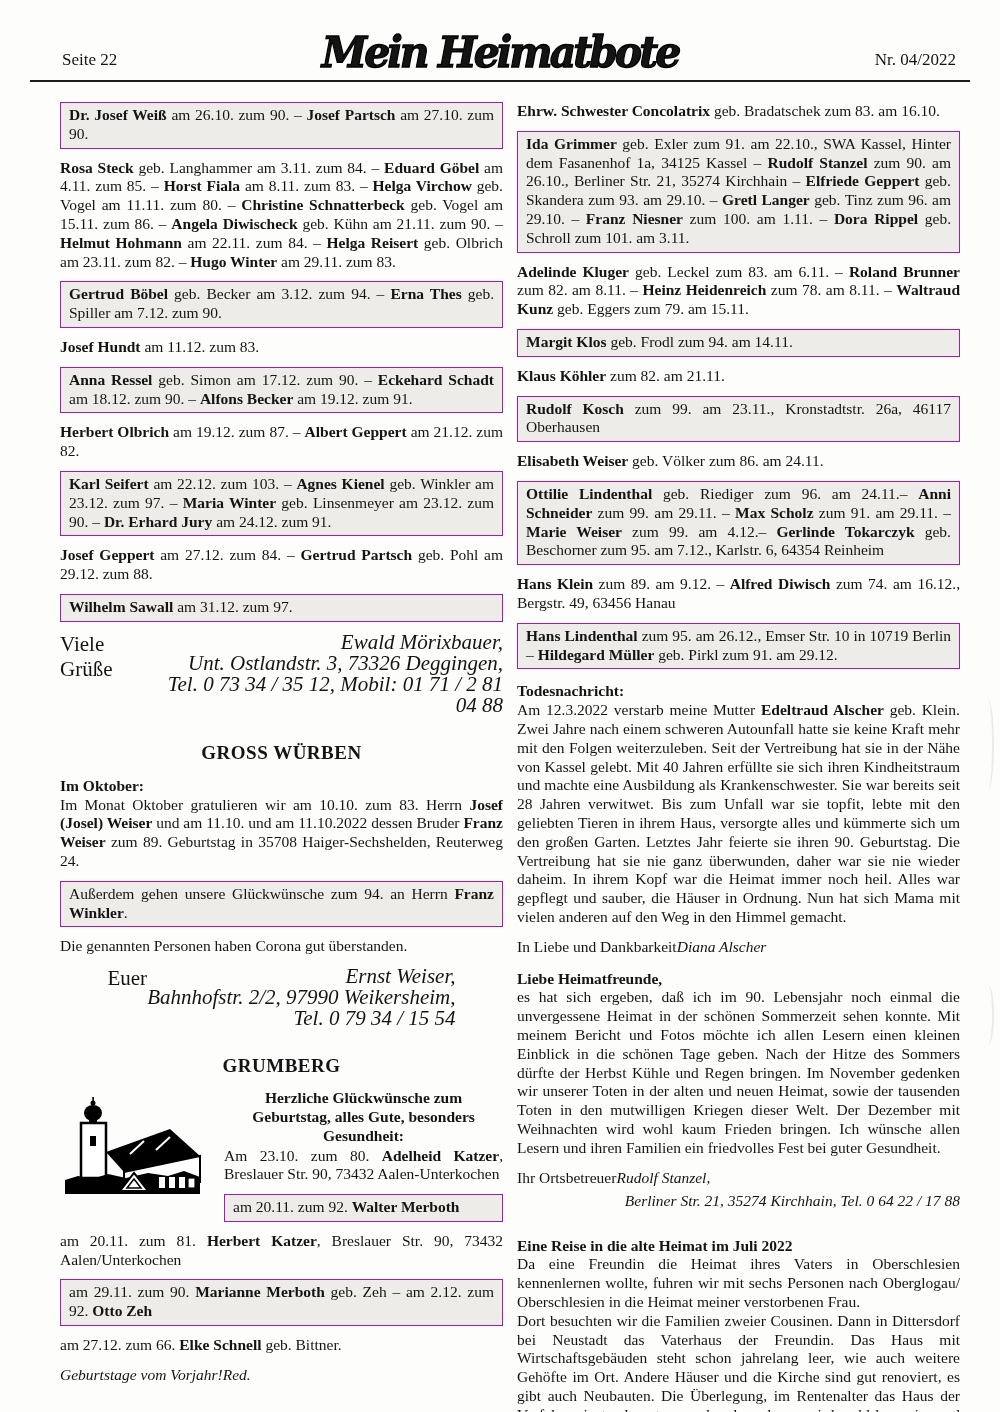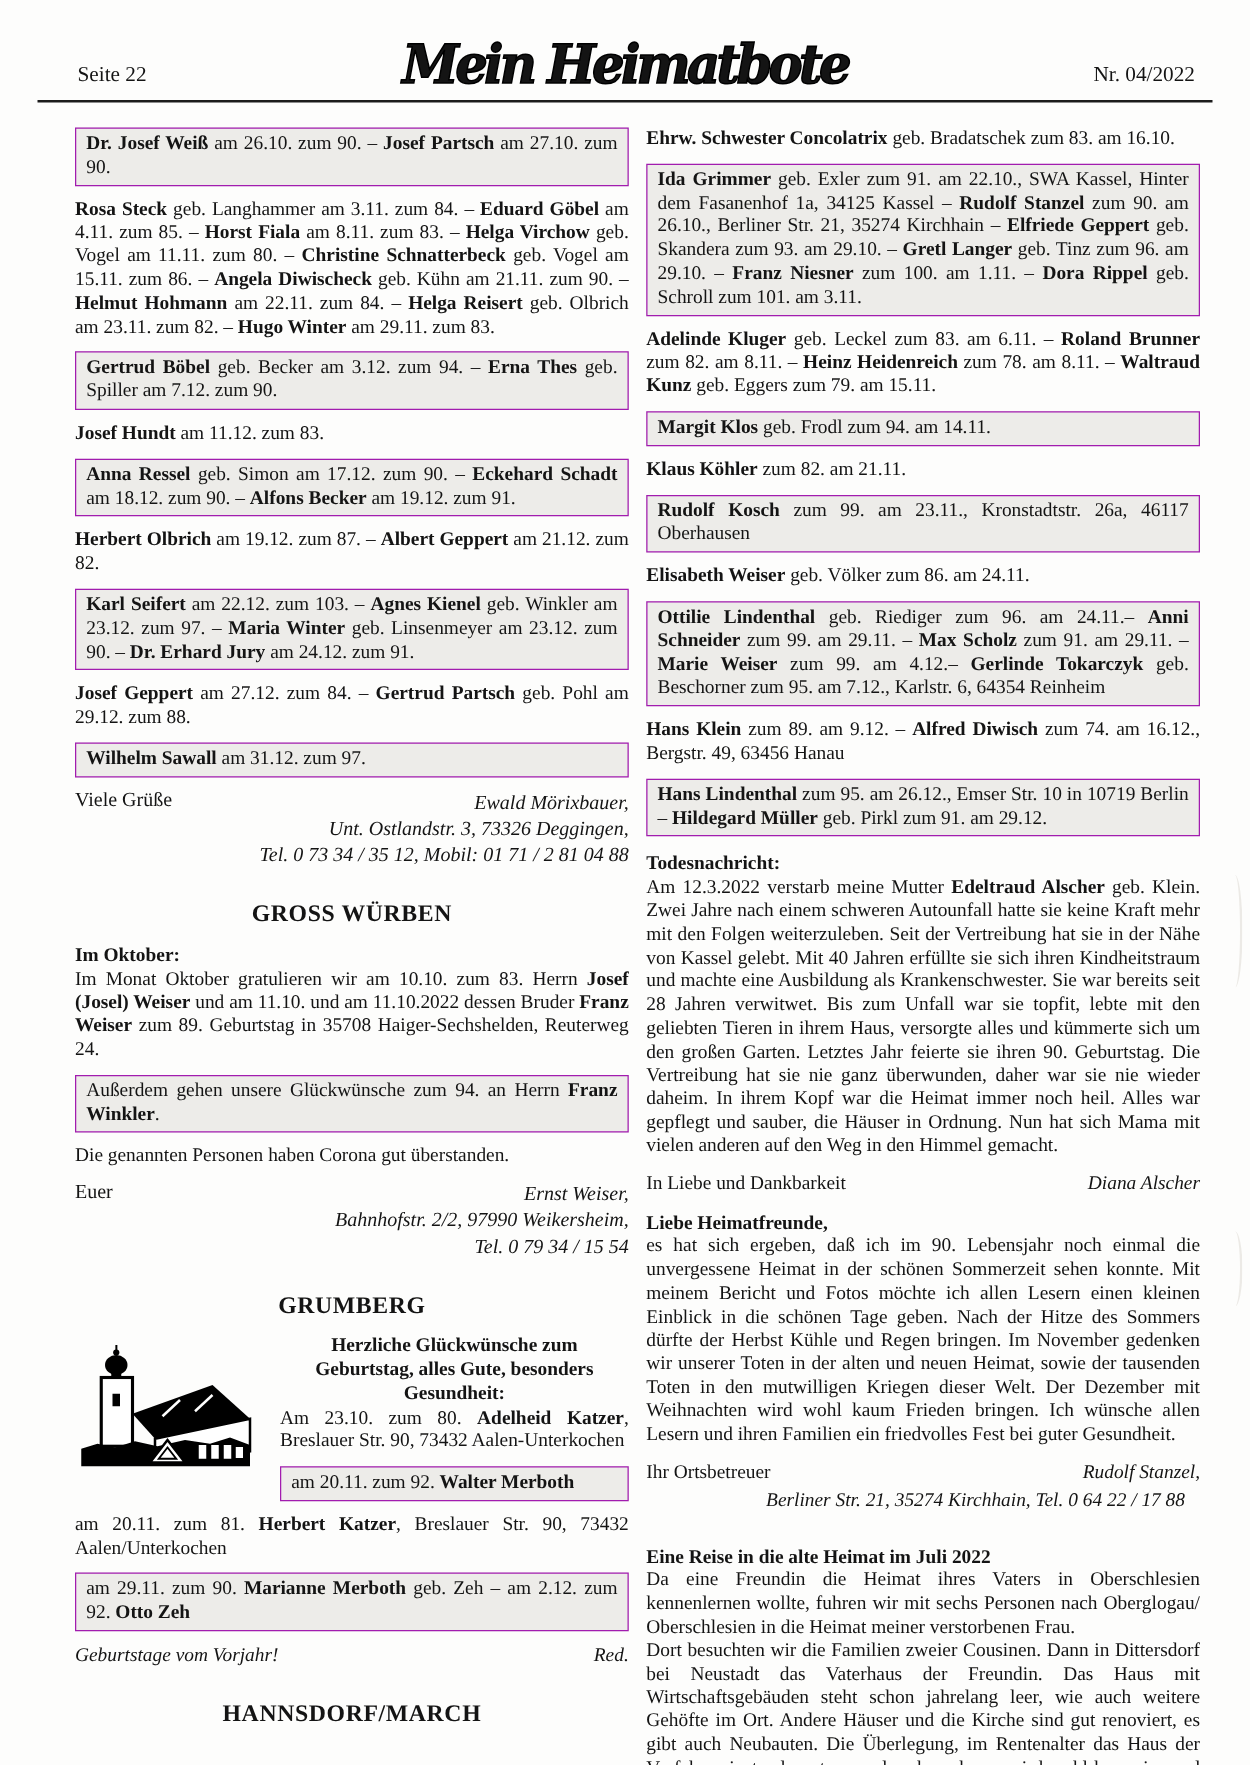--- a/index.html
+++ b/index.html
@@ -20,27 +20,27 @@
   
   .ptext{font-size:15.5px;line-height:18.8px;text-align:justify;}
   .para{margin:0 0 10px;}
   .gbox{background:#edecE9;background:#edece9;border:1px solid #a21caf;
         padding:3px 8px 4px;margin:0 0 10px;}
   .heading{font-weight:bold;text-align:center;font-size:19px;letter-spacing:.5px;
            margin:24px 0 12px;}
   .subhead{font-weight:bold;font-size:15.5px;line-height:18.8px;margin:13px 0 0;}
   .mt-lg{margin-top:26px;}
   .boldpara{font-weight:bold;text-align:center;margin:0 0 1px;}
-  .sigrow{display:flex;justify-content:space-between;align-items:flex-start;
-          font-size:16px;margin:0 0 26px;}
+  .sigrow{display:flex;justify-content:center;align-items:flex-start;
+          font-size:21px;margin:0 0 26px;}
   .sig-right{font-style:italic;text-align:right;line-height:21px;}
-  .rowsplit{display:flex;justify-content:space-between;font-size:15.5px;
+  .rowsplit{display:flex;justify-content:flex-start;font-size:15.5px;
             line-height:20px;margin:0 0 2px;}
   .rowsplit .right{font-style:italic;}
-  .rightline{text-align:right;font-style:italic;font-size:15.5px;line-height:21px;margin:0 12px 4px;}
+  .rightline{text-align:right;font-style:italic;font-size:15.5px;line-height:21px;margin:0 0 4px;}
   .media{display:flex;gap:14px;margin:0 0 10px;}
   .media-imgs{flex:0 0 auto;display:flex;gap:6px;align-items:flex-start;padding-top:3px;}
   .media-text{flex:1;min-width:0;}
   .media-text .gbox{margin:2px 0 0;}
   b{font-weight:bold;}
   
   .artifact{position:absolute;right:6px;width:10px;border-right:2px solid #eceae6;
             border-radius:0 50% 50% 0;}
   .a1{top:700px;height:90px;}
   .a2{top:985px;height:60px;}
@@ -128,20 +128,21 @@
             <div class="ptext para">Am 23.10. zum 80. <b>Adelheid Katzer</b>, Breslauer Str. 90, 73432 Aalen-Unterkochen</div>
             <div class="gbox">
               <div class="ptext">am 20.11. zum 92. <b>Walter Merboth</b></div>
             </div>
           </div>
         </div>
         <div class="ptext para">am 20.11. zum 81. <b>Herbert Katzer</b>, Breslauer Str. 90, 73432 Aalen/Unterkochen</div>
         <div class="gbox">
           <div class="ptext">am 29.11. zum 90. <b>Marianne Merboth</b> geb. Zeh – am 2.12. zum 92. <b>Otto Zeh</b></div>
         </div>
+        <div class="ptext para">am 27.12. zum 66. <b>Elke Schnell</b> geb. Bittner.</div>
         <div class="rowsplit">
           <span style="font-style: italic;">Geburtstage vom Vorjahr!</span>
           <span class="right">Red.</span>
         </div>
         <div class="heading mt-lg">HANNSDORF/MARCH</div>
       </div>
     <div class="col" id="right-col">
         <div class="ptext para"><b>Ehrw. Schwester Concolatrix</b> geb. Bradatschek zum 83. am 16.10.</div>
         <div class="gbox">
           <div class="ptext"><b>Ida Grimmer</b> geb. Exler zum 91. am 22.10., SWA Kassel, Hinter dem Fasanenhof 1a, 34125 Kassel – <b>Rudolf Stanzel</b> zum 90. am 26.10., Berliner Str. 21, 35274 Kirchhain – <b>Elfriede Geppert</b> geb. Skandera zum 93. am 29.10. – <b>Gretl Langer</b> geb. Tinz zum 96. am 29.10. – <b>Franz Niesner</b> zum 100. am 1.11. – <b>Dora Rippel</b> geb. Schroll zum 101. am 3.11.</div>

